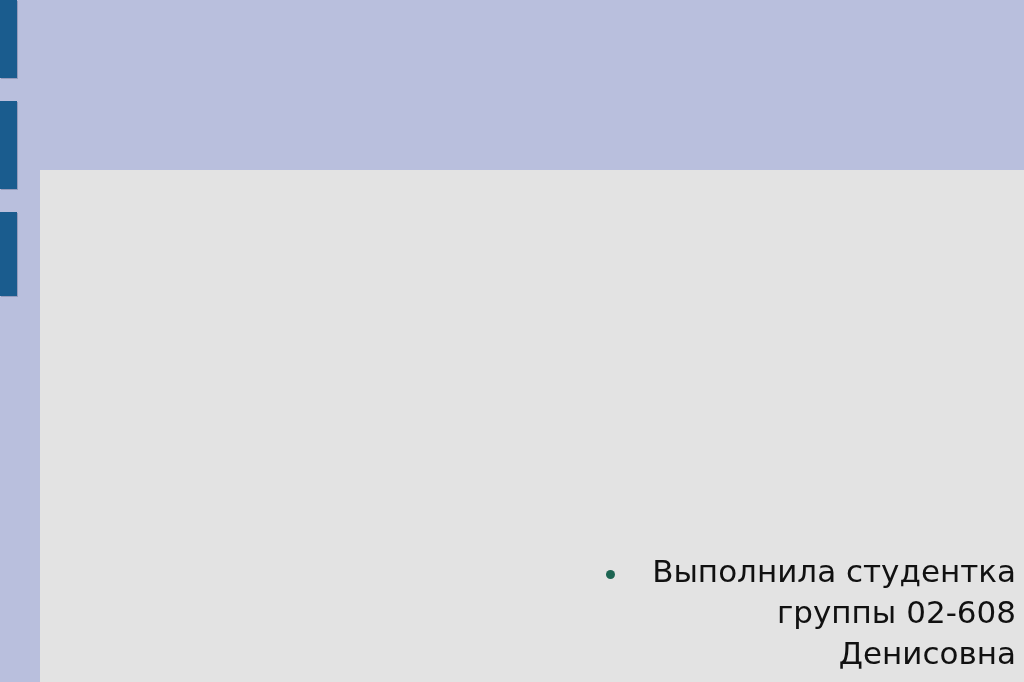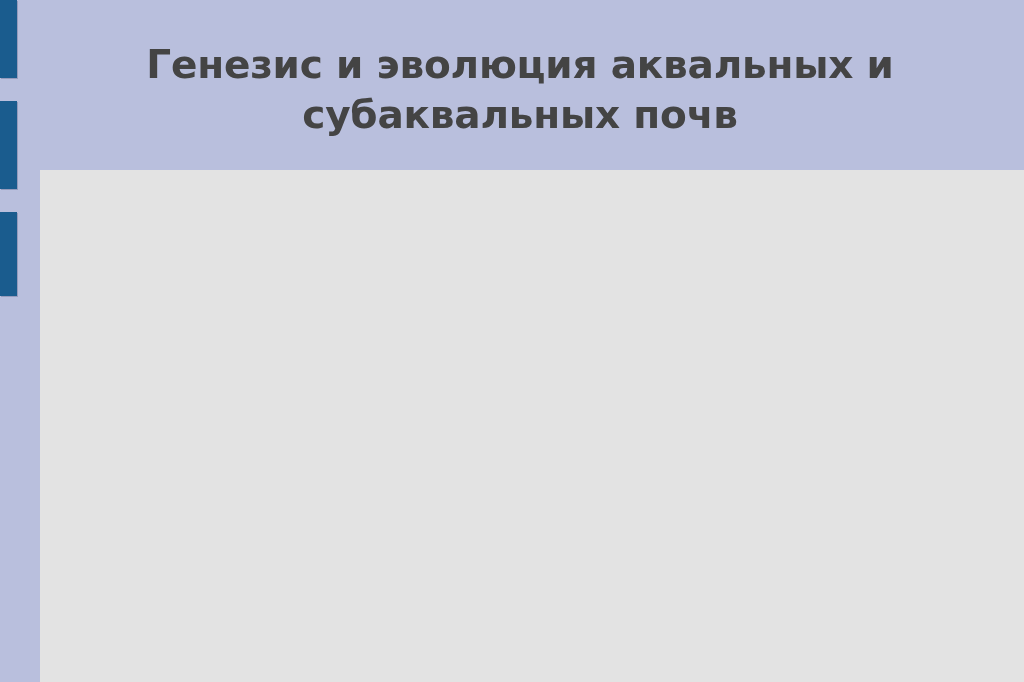--- a/index.html
+++ b/index.html
@@ -121,26 +121,27 @@
   <div class="title-band"></div>
 
   <div class="content-panel"></div>
 
   <div class="left-rail"></div>
 
   <div class="accent-bar b1"></div>
   <div class="accent-bar b2"></div>
   <div class="accent-bar b3"></div>
 
-  <div class="title-wrap">
-    <h1 class="slide-title">
-      <span style="display: block;">Генезис и эволюция аквальных и</span>
-      <span style="display: block;">субаквальных почв</span>
-    </h1>
-  </div>
 
   <div class="author-block">
     <div class="author-line">
       <span class="author-bullet"></span>
+      <span>Выполнила студентка</span>
+    </div>
+    <div class="author-line">
+      <span>группы 02-608</span>
+    </div>
+    <div class="author-line">
+      <span>Денисовна</span>
     </div>
   </div>
 
 </div>
 
 </body></html>

